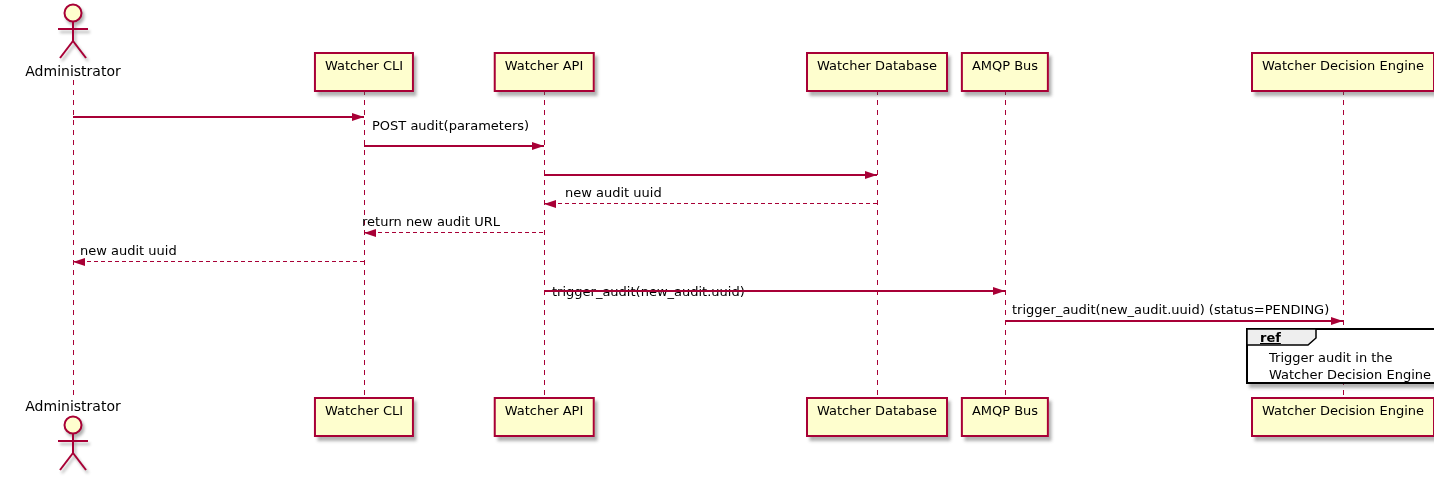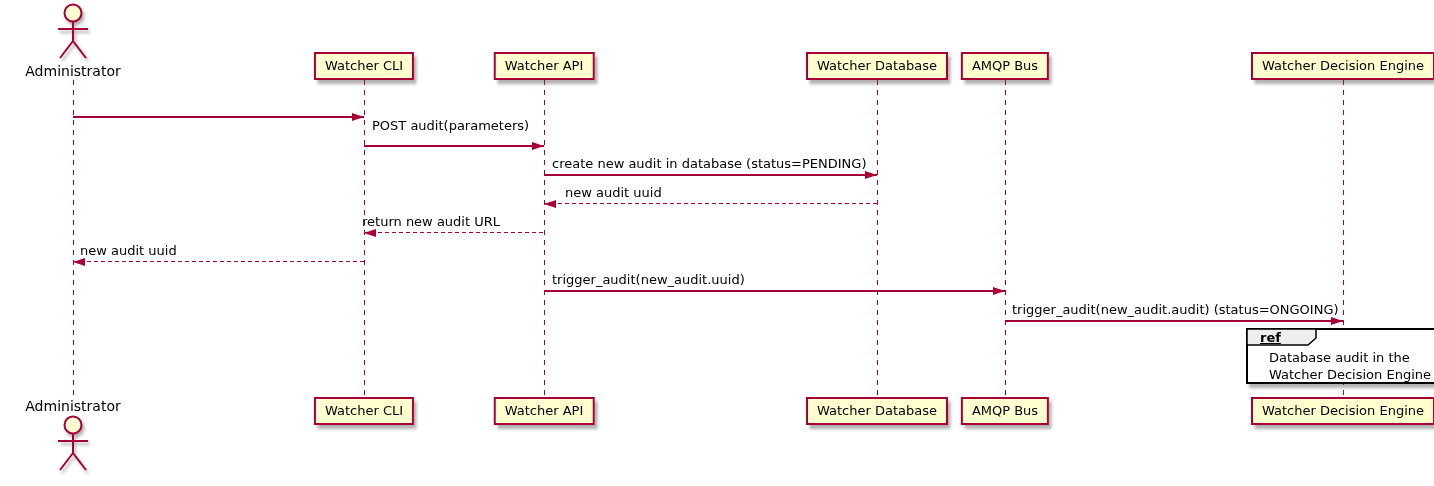--- a/index.html
+++ b/index.html
@@ -18,21 +18,21 @@
     margin-left:16px;
   }
   .lifeline{
     position:absolute;width:1px;top:80px;height:317px;z-index:1;
     background:repeating-linear-gradient(180deg,var(--line) 0 5px,transparent 5px 10px);
   }
   .pbox{
     position:absolute;transform:translateX(-50%);
     background:var(--participant-fill);border:2px solid var(--line);
     padding:4px 9px;font-size:13px;line-height:16px;white-space:nowrap;
-    box-shadow:3px 4px 3px rgba(80,80,80,0.45);z-index:3;box-sizing:border-box;height:28px;
+    box-shadow:3px 4px 3px rgba(80,80,80,0.45);z-index:3;box-sizing:border-box;height:40px;
   }
   .actor-svg{position:absolute;z-index:3;filter:drop-shadow(2px 3px 1.5px rgba(80,80,80,0.45));}
   .actor-label{
     position:absolute;transform:translateX(-50%);font-size:14px;white-space:nowrap;z-index:3;
   }
   .mline{position:absolute;height:1px;z-index:2;}
   .mline.solid{background:var(--line);height:1.5px;}
   .mline.dashed{background:repeating-linear-gradient(90deg,var(--line) 0 4px,transparent 4px 7px);}
   .ahead{position:absolute;width:0;height:0;z-index:2;}
   .ahead.right{border-top:4px solid transparent;border-bottom:4px solid transparent;border-left:12px solid var(--line);}
@@ -74,51 +74,50 @@
   <div class="pbox" style="left:989px;top:52px">AMQP Bus</div>
   <div class="pbox" style="left:1327px;top:52px">Watcher Decision Engine</div>
 
   <div class="mline solid" style="left:57px;top:116px;width:291px"></div>
   <div class="ahead right" style="left:336px;top:113px"></div>
 
   <div class="mlabel" style="left:356px;top:118px">POST audit(parameters)</div>
   <div class="mline solid" style="left:348px;top:145px;width:180px"></div>
   <div class="ahead right" style="left:516px;top:142px"></div>
 
-  <div class="mlabel" style="left:536px;top:156px">create new audit in database (status=PENDING)</div>
   <div class="mline solid" style="left:528px;top:174px;width:333px"></div>
   <div class="ahead right" style="left:849px;top:171px"></div>
 
   <div class="mlabel" style="left:549px;top:185px">new audit uuid</div>
   <div class="mline dashed" style="left:528px;top:203px;width:333px"></div>
   <div class="ahead left" style="left:528px;top:200px"></div>
 
   <div class="mlabel" style="left:346px;top:214px">return new audit URL</div>
   <div class="mline dashed" style="left:348px;top:232px;width:180px"></div>
   <div class="ahead left" style="left:348px;top:229px"></div>
 
   <div class="mlabel" style="left:64px;top:243px">new audit uuid</div>
   <div class="mline dashed" style="left:57px;top:261px;width:291px"></div>
   <div class="ahead left" style="left:57px;top:258px"></div>
 
-  <div class="mlabel" style="left:536px;top:272px">trigger_audit(new_audit.uuid)</div>
+  <div class="mlabel" style="left:536px;top:284px">trigger_audit(new_audit.uuid)</div>
   <div class="mline solid" style="left:528px;top:290px;width:461px"></div>
   <div class="ahead right" style="left:977px;top:287px"></div>
 
-  <div class="mlabel" style="left:996px;top:302px">trigger_audit(new_audit.audit) (status=ONGOING)</div>
+  <div class="mlabel" style="left:996px;top:302px">trigger_audit(new_audit.uuid) (status=PENDING)</div>
   <div class="mline solid" style="left:989px;top:320px;width:338px"></div>
   <div class="ahead right" style="left:1315px;top:317px"></div>
 
   <div class="refbox">
     <svg class="ref-tab" width="72" height="18" viewBox="0 0 72 18">
       <polygon points="1,1 70,1 70,10 62,17 1,17" style="fill:var(--ref-header-fill);stroke:var(--ref-border);stroke-width:1.5"></polygon>
     </svg>
     <span class="ref-kw">ref</span>
     <div class="ref-text">
-      <div>Database audit in the</div>
+      <div>Trigger audit in the</div>
       <div>Watcher Decision Engine</div>
     </div>
   </div>
 
   <div class="pbox" style="left:348px;top:397px">Watcher CLI</div>
   <div class="pbox" style="left:528px;top:397px">Watcher API</div>
   <div class="pbox" style="left:861px;top:397px">Watcher Database</div>
   <div class="pbox" style="left:989px;top:397px">AMQP Bus</div>
   <div class="pbox" style="left:1327px;top:397px">Watcher Decision Engine</div>
 

